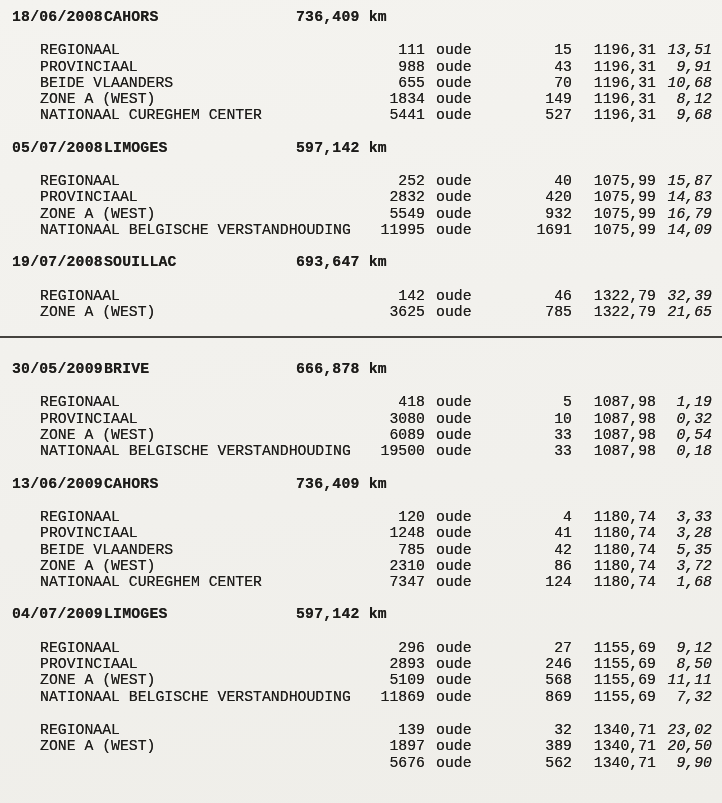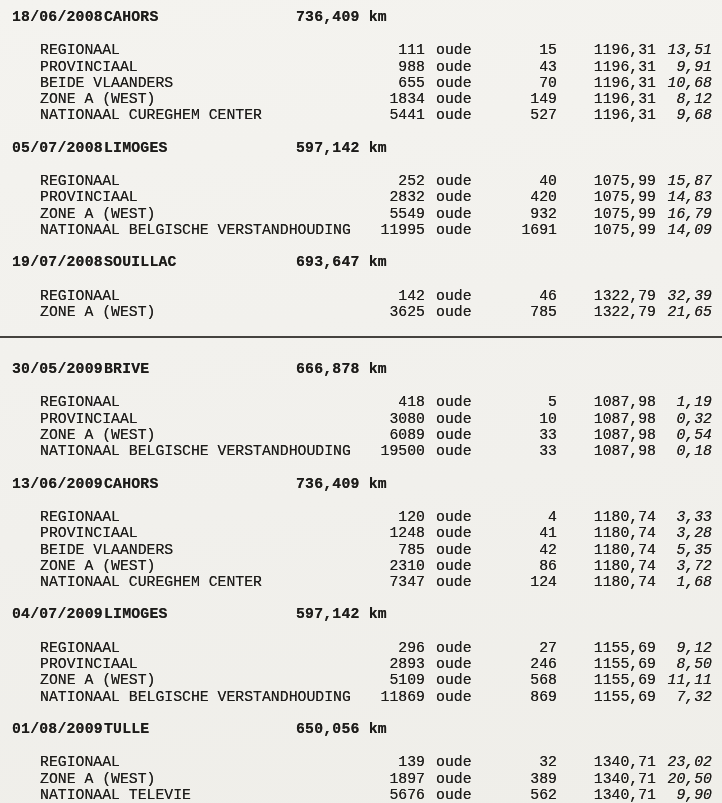--- a/index.html
+++ b/index.html
@@ -36,21 +36,21 @@
     position: relative;
     height: 16.3px;
   }
   .result-row span, .race-header span {
     text-shadow: 0 0 0.6px rgba(32, 30, 28, 0.8);
     white-space: pre;
   }
   .cell-level { position: absolute; left: 40px; }
   .cell-birds { position: absolute; right: 297px; }
   .cell-unit  { position: absolute; left: 436px; }
-  .cell-place { position: absolute; right: 165px; }
+  .cell-place { position: absolute; right: 150px; }
   .cell-speed { position: absolute; right: 66px; text-align: right; }
   .cell-coef  { position: absolute; right: 10px; font-style: italic; }
   .section-divider {
     border: 0;
     border-top: 2px solid #45433f;
     margin: 4px 0 23px 0;
     width: 722px;
   }
 </style>
 </head>
@@ -321,46 +321,40 @@
     <span class="cell-birds">11869</span>
     <span class="cell-unit">oude</span>
     <span class="cell-place">869</span>
     <span class="cell-speed">1155,69</span>
     <span class="cell-coef">7,32</span>
   </div>
 </div>
   </section>
 
   <section class="race-block">
-    <div class="race-header">
-      <span class="race-date">01/08/2009</span>
-      <span class="race-location">TULLE</span>
-      <span class="race-distance">650,056 km</span>
-    </div>
     <div class="race-rows">
   <div class="result-row">
     <span class="cell-level">REGIONAAL</span>
     <span class="cell-birds">139</span>
     <span class="cell-unit">oude</span>
     <span class="cell-place">32</span>
     <span class="cell-speed">1340,71</span>
     <span class="cell-coef">23,02</span>
   </div>
 
   <div class="result-row">
     <span class="cell-level">ZONE A (WEST)</span>
     <span class="cell-birds">1897</span>
     <span class="cell-unit">oude</span>
     <span class="cell-place">389</span>
     <span class="cell-speed">1340,71</span>
     <span class="cell-coef">20,50</span>
   </div>
 
   <div class="result-row">
-    <span class="cell-level">NATIONAAL TELEVIE</span>
     <span class="cell-birds">5676</span>
     <span class="cell-unit">oude</span>
     <span class="cell-place">562</span>
     <span class="cell-speed">1340,71</span>
     <span class="cell-coef">9,90</span>
   </div>
 </div>
   </section>
 </main>
 

